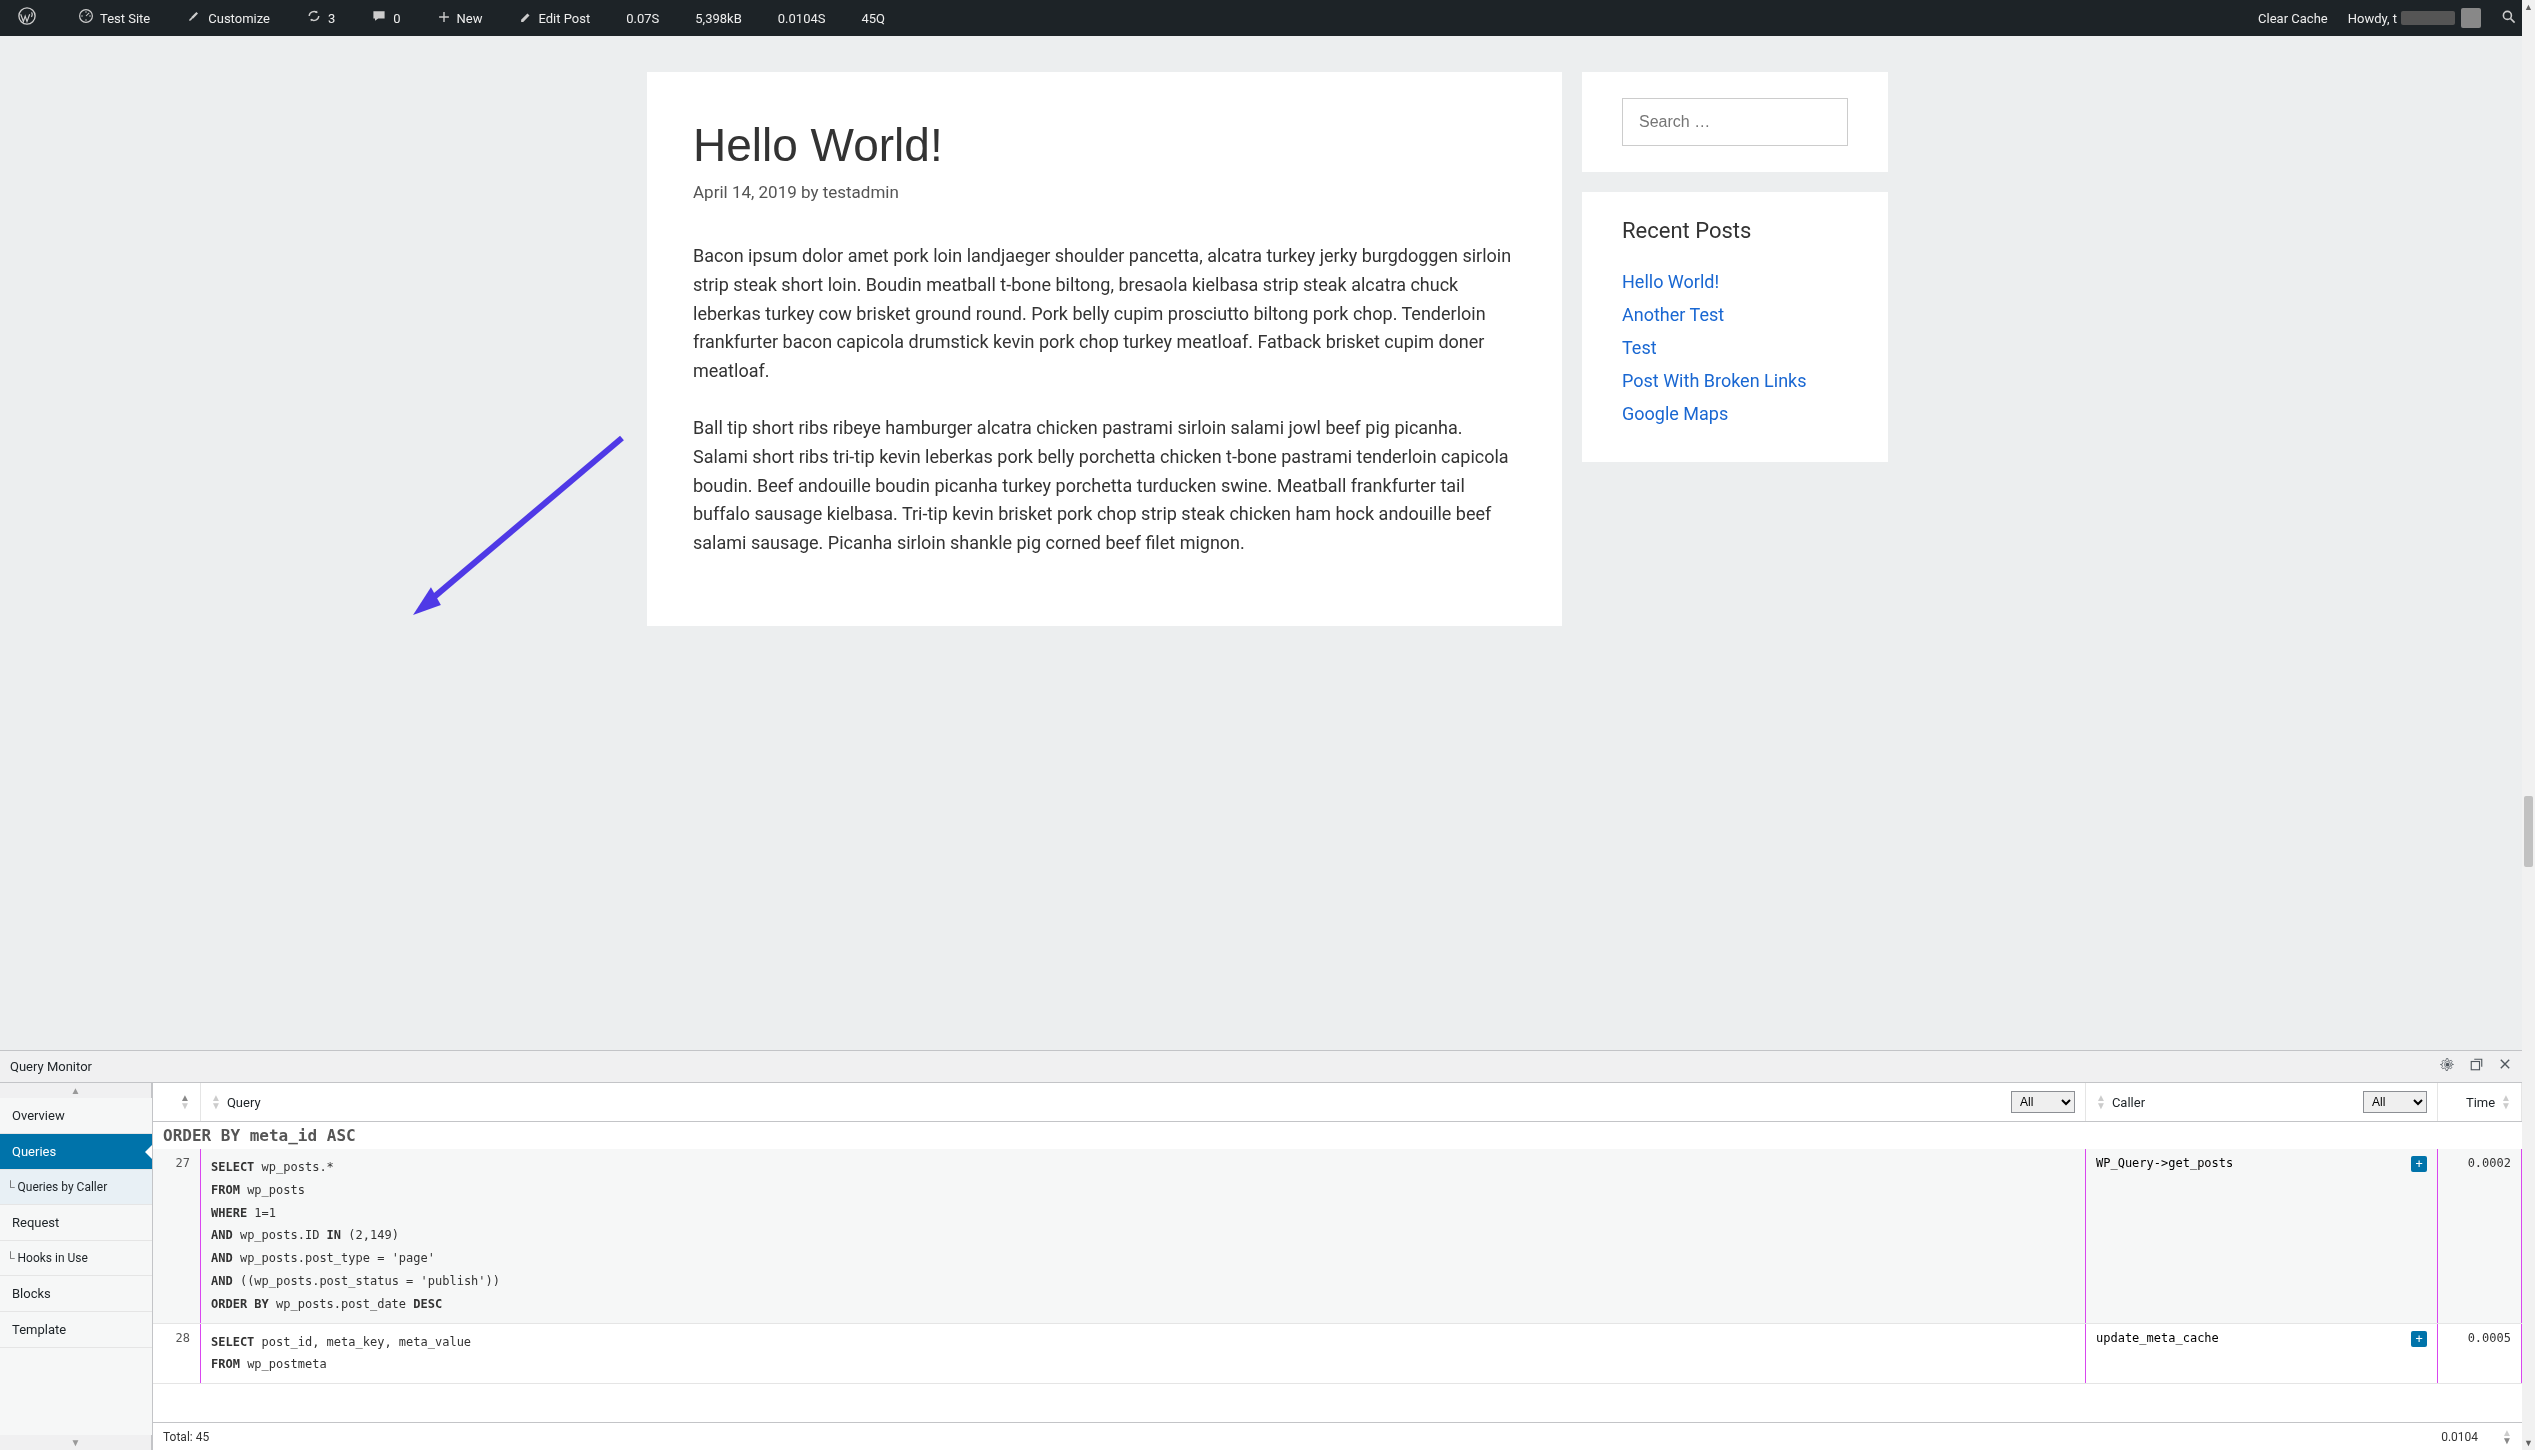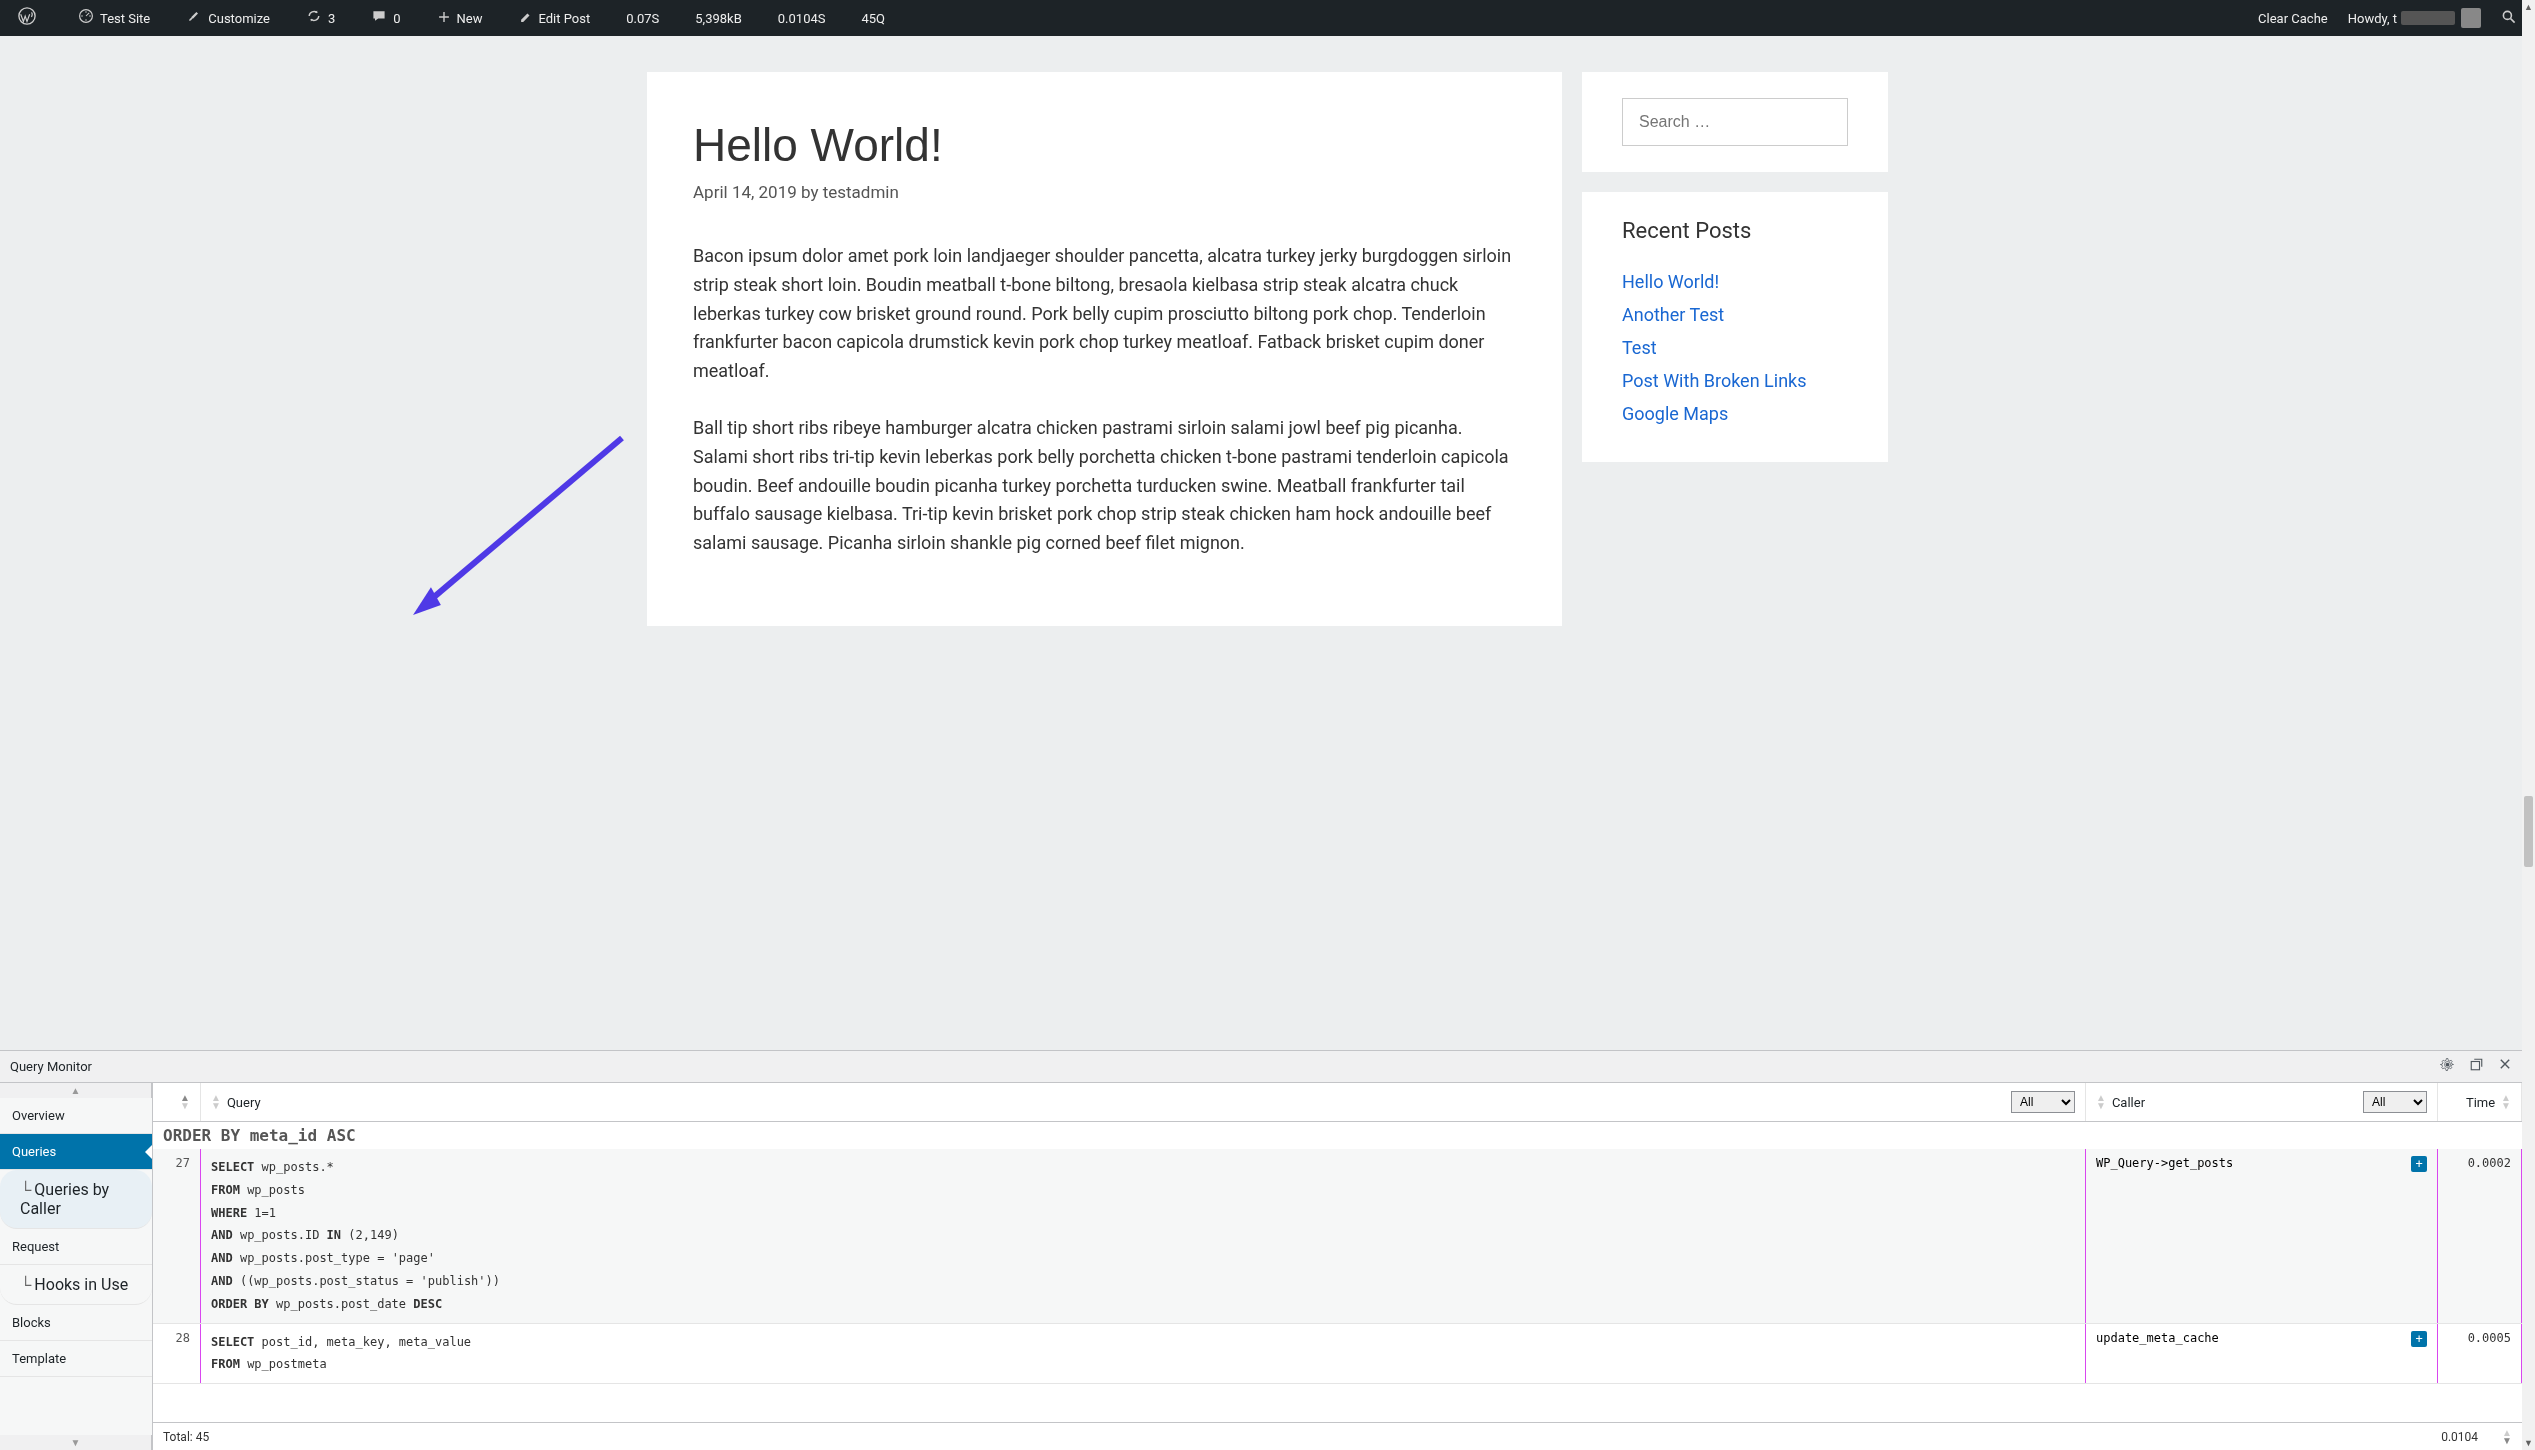--- a/index.html
+++ b/index.html
@@ -32,21 +32,21 @@
 .qm-titlebar { height: 32px; display: flex; align-items: center; padding: 0 10px; border-bottom: 1px solid #c3c4c7; background: #f0f0f1; }
 .qm-titlebar .title { color: #1d2327; font-size: 13px; }
 .qm-titlebar .actions { margin-left: auto; display: flex; gap: 14px; color: #50575e; }
 .qm-titlebar .actions span { cursor: pointer; font-size: 15px; }
 
 .qm-body { flex: 1; display: flex; overflow: hidden; }
 .qm-nav { width: 153px; border-right: 1px solid #c3c4c7; background: #f6f7f7; overflow-y: auto; position:relative; }
 .qm-nav-item { padding: 10px 12px; color: #1d2327; cursor: pointer; border-bottom: 1px solid #e5e5e5; position: relative; }
 .qm-nav-item.active { background: #0073aa; color: #fff; }
 .qm-nav-item.active::after { content:''; position:absolute; right:-1px; top:50%; transform:translateY(-50%); border:8px solid transparent; border-right-color:#fff; }
-.qm-nav-item.sub { padding-left: 20px; background: #e8f0f5; font-size: 16px; border-radius: 17px; }
+.qm-nav-item.sub { padding-left: 6px; background: #e8f0f5; font-size: 12px; }
 .qm-nav-item.sub .l { color:#666; margin-right:3px; }
 .qm-nav .scroll-arrow { text-align:center; color:#999; font-size:10px; padding:2px 0; border-right:1px solid #c3c4c7; background:#f0f0f1; }
 
 .qm-main { flex: 1; display: flex; flex-direction: column; overflow: hidden; }
 .qm-table-head { display: flex; border-bottom: 1px solid #c3c4c7; background: #fff; }
 .qm-th { padding: 8px 10px; border-right: 1px solid #e5e5e5; display: flex; align-items: center; gap: 6px; color: #1d2327; font-weight: normal; }
 .qm-th .sort { color: #888; font-size: 10px; line-height:8px; display:flex; flex-direction:column; }
 .qm-th.num { width: 48px; justify-content: flex-end; }
 .qm-th.query { flex: 1; }
 .qm-th.caller { width: 352px; }

